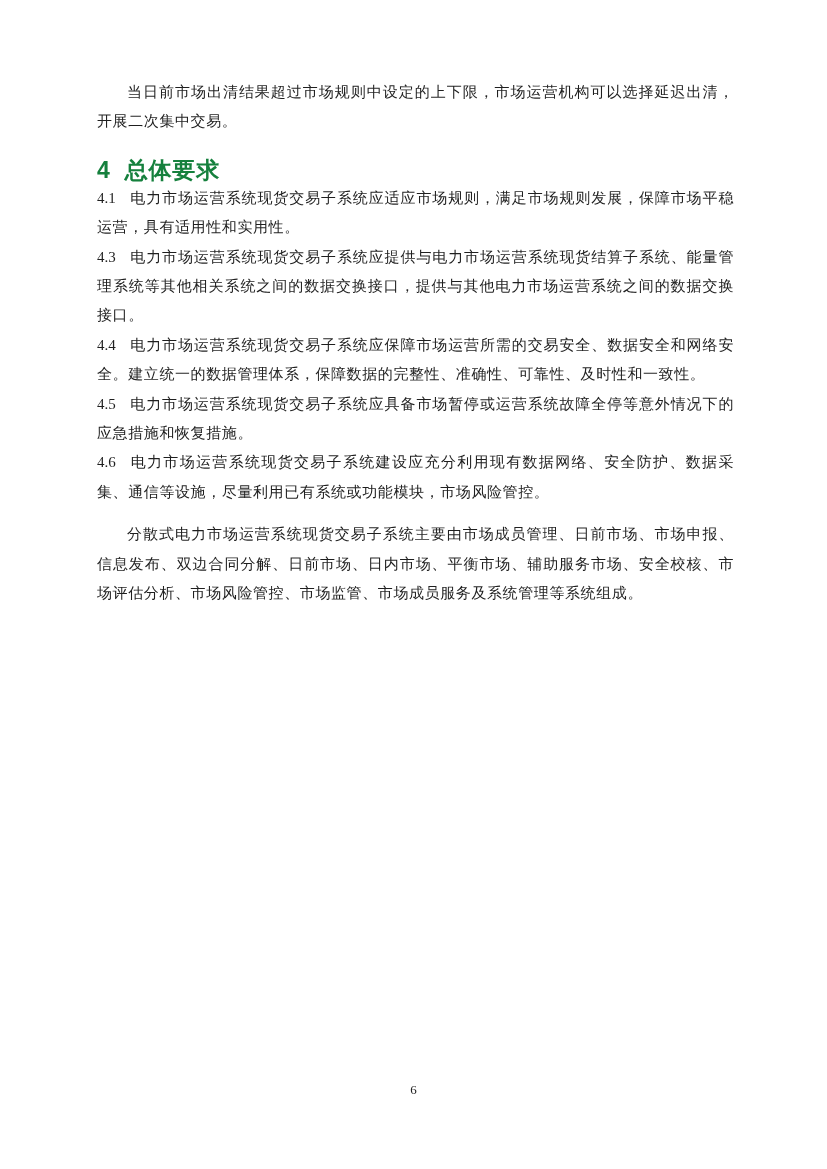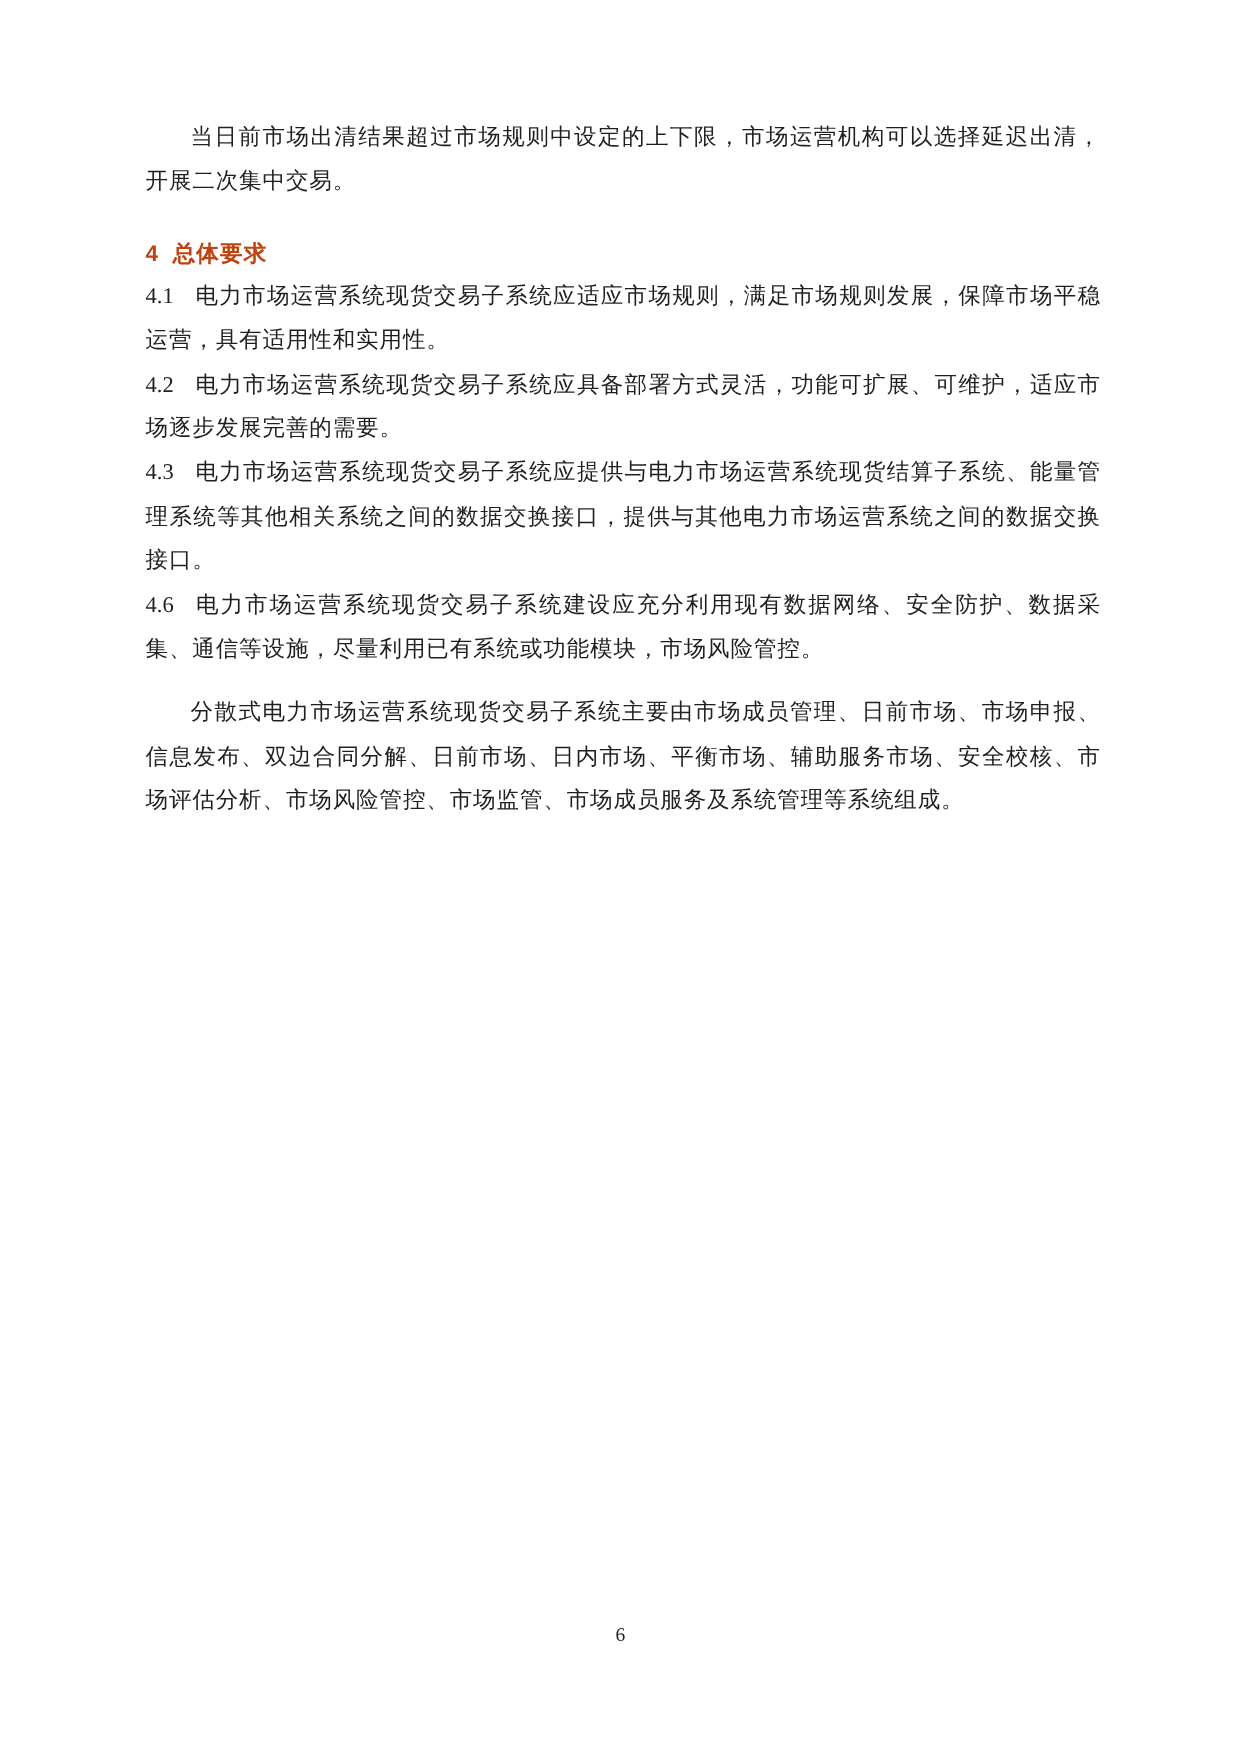--- a/index.html
+++ b/index.html
@@ -32,24 +32,24 @@
   }
   .indent {
     text-indent: 2em;
   }
   p.intro {
     margin-top: 78px;
   }
   h2.sec-heading {
     font-family: "Liberation Sans", "DejaVu Sans", sans-serif;
     font-weight: 700;
-    font-size: 15px;
+    font-size: 23px;
     line-height: 24px;
     letter-spacing: 0.8px;
-    color: #c2410c;
+    color: #15803d;
     margin: 0;
   }
   h2.h4-heading { margin-top: 21px; }
   h2.h5-heading { margin-top: 9px; }
   .clauses { margin-top: 2px; }
   .clause { margin: 0; }
   .clause-num {
     margin-right: 0.95em;
     letter-spacing: 0;
   }
@@ -76,22 +76,23 @@
 
 <div class="page">
   <div class="content">
 
     <p class="body-text indent intro">当日前市场出清结果超过市场规则中设定的上下限，市场运营机构可以选择延迟出清，开展二次集中交易。</p>
 
     <h2 class="sec-heading h4-heading"><span class="heading-num">4</span><span>总体要求</span></h2>
 
     <div class="clauses">
       <p class="body-text clause"><span class="clause-num">4.1</span><span>电力市场运营系统现货交易子系统应适应市场规则，满足市场规则发展，保障市场平稳运营，具有适用性和实用性。</span></p>
-      <p class="body-text clause"><span class="clause-num">4.2</span><span>电力市场运营系统现货交易子系统应具备部署方式灵活，功能可扩展、可维护，适应市场逐步发展完善的需要。</span></p>
       <p class="body-text clause"><span class="clause-num">4.3</span><span>电力市场运营系统现货交易子系统应提供与电力市场运营系统现货结算子系统、能量管理系统等其他相关系统之间的数据交换接口，提供与其他电力市场运营系统之间的数据交换接口。</span></p>
+      <p class="body-text clause"><span class="clause-num">4.4</span><span>电力市场运营系统现货交易子系统应保障市场运营所需的交易安全、数据安全和网络安全。建立统一的数据管理体系，保障数据的完整性、准确性、可靠性、及时性和一致性。</span></p>
+      <p class="body-text clause"><span class="clause-num">4.5</span><span>电力市场运营系统现货交易子系统应具备市场暂停或运营系统故障全停等意外情况下的应急措施和恢复措施。</span></p>
       <p class="body-text clause"><span class="clause-num">4.6</span><span>电力市场运营系统现货交易子系统建设应充分利用现有数据网络、安全防护、数据采集、通信等设施，尽量利用已有系统或功能模块，市场风险管控。</span></p>
     </div>
 
 
     <p class="body-text indent closing">分散式电力市场运营系统现货交易子系统主要由市场成员管理、日前市场、市场申报、信息发布、双边合同分解、日前市场、日内市场、平衡市场、辅助服务市场、安全校核、市场评估分析、市场风险管控、市场监管、市场成员服务及系统管理等系统组成。</p>
 
   </div>
 
   <div class="page-footer">6</div>
 </div>

